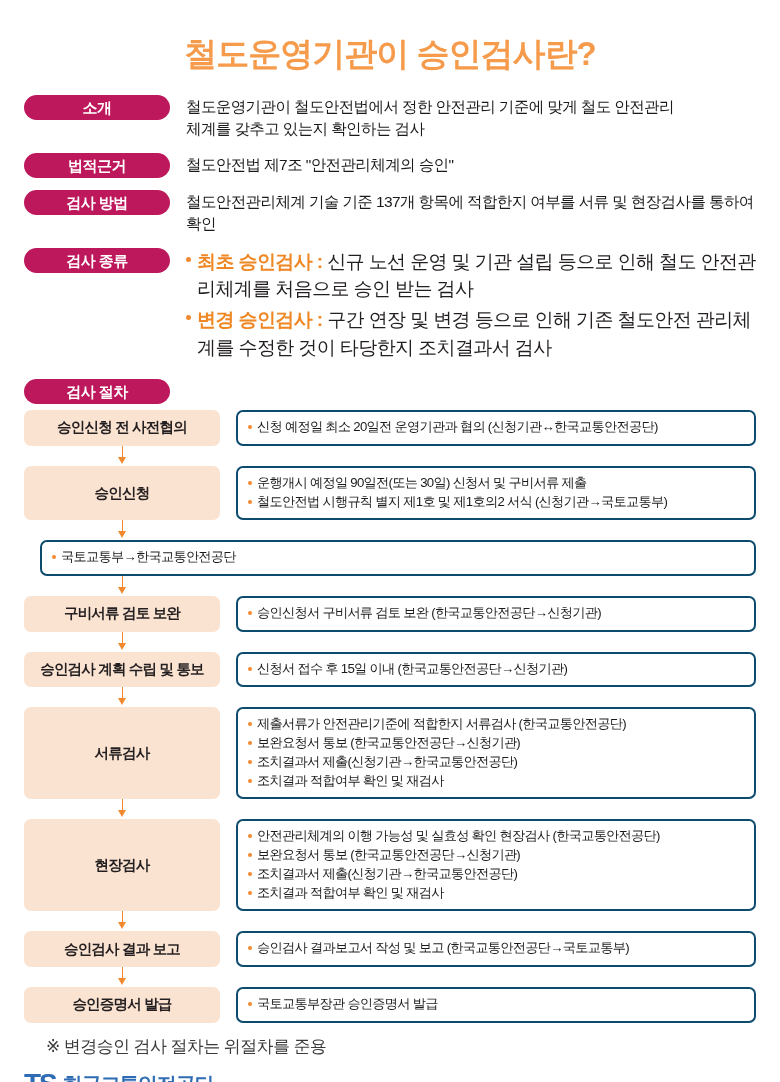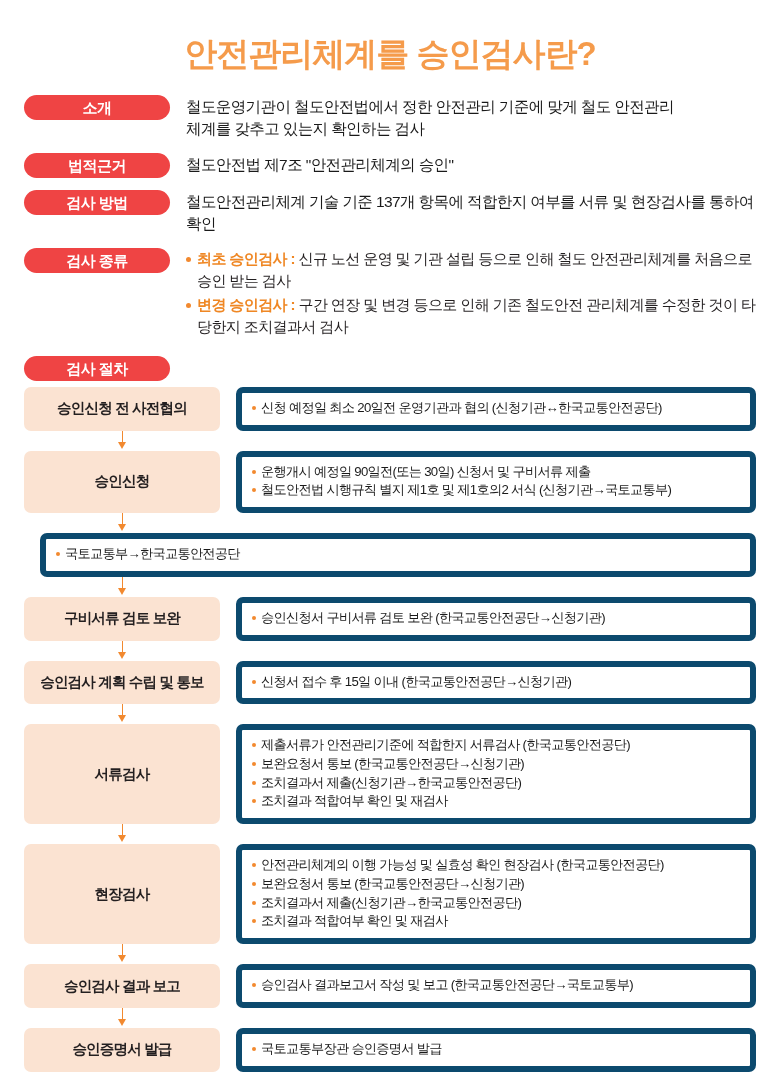--- a/index.html
+++ b/index.html
@@ -40,41 +40,41 @@
     display: flex;
     align-items: flex-start;
     margin-bottom: 12px;
   }
   .pill {
     width: 146px;
     min-width: 146px;
     height: 25px;
     line-height: 25px;
     border-radius: 13px;
-    background: #ef4444;
+    background: #be185d;
     color: #ffffff;
     font-size: 15px;
     font-weight: bold;
     text-align: center;
     letter-spacing: -0.5px;
     margin-right: 16px;
     flex: none;
   }
   .info-text {
     font-size: 15.5px;
     line-height: 1.45;
     letter-spacing: -0.6px;
     color: #1a1a1a;
     padding-top: 1px;
   }
   .info-row.intro .info-text { max-width: 500px; }
 
   .bullet-block { margin: 0; }
   .bullet-line {
-    font-size: 15px;
+    font-size: 19px;
     line-height: 1.45;
     letter-spacing: -0.6px;
     position: relative;
     padding-left: 11px;
     margin-bottom: 3px;
   }
   .bullet-line:last-child { margin-bottom: 0; }
   .bullet-line::before {
     content: "";
     position: absolute;
@@ -116,21 +116,21 @@
     font-weight: bold;
     letter-spacing: -0.8px;
     color: #231f20;
     text-align: center;
     padding: 6px 4px;
     box-sizing: border-box;
   }
   .flow-right {
     flex: 1;
     margin-left: 16px;
-    border: 6px solid #0c4a6e;
+    border: 2px solid #0c4a6e;
     border-radius: 7px;
     padding: 6px 10px 7px 10px;
     box-sizing: border-box;
     display: flex;
     flex-direction: column;
     justify-content: center;
   }
   .flow-item {
     font-size: 13.2px;
     line-height: 1.42;
@@ -214,21 +214,21 @@
     color: #2e6db4;
     letter-spacing: -1.2px;
     line-height: 1;
   }
 </style>
 </head>
 <body>
 
 <div class="page">
 
-  <div class="title">안전관리체계를 승인검사란?</div>
+  <div class="title">철도운영기관이 승인검사란?</div>
 
   <div class="info-row intro">
     <div class="pill">소개</div>
     <div class="info-text">철도운영기관이 철도안전법에서 정한 안전관리 기준에 맞게 철도 안전관리체계를 갖추고 있는지 확인하는 검사</div>
   </div>
 
   <div class="info-row">
     <div class="pill">법적근거</div>
     <div class="info-text">철도안전법 제7조 "안전관리체계의 승인"</div>
   </div>

